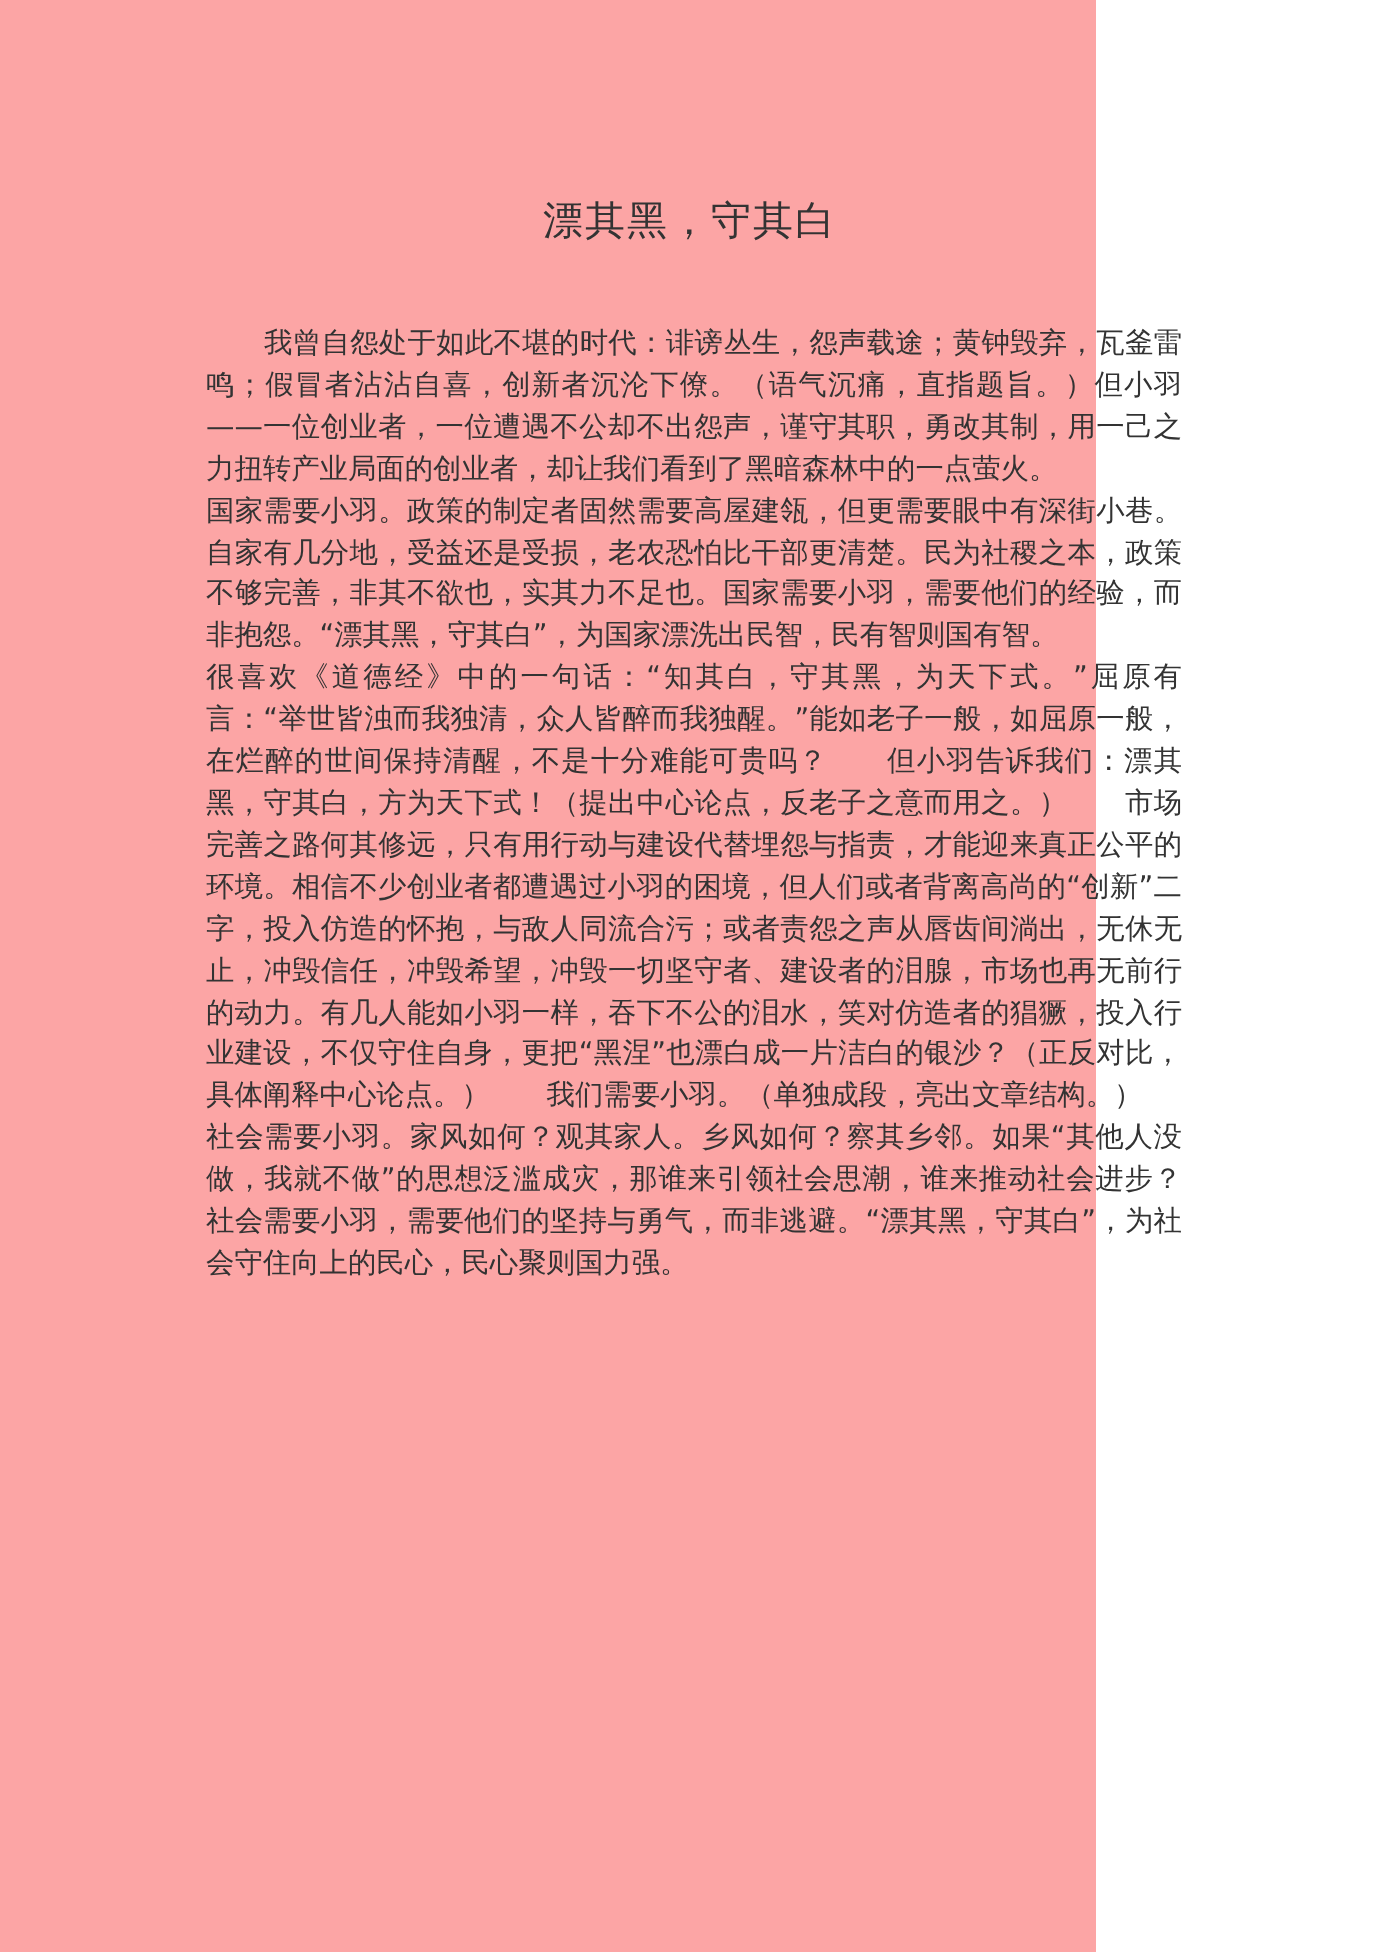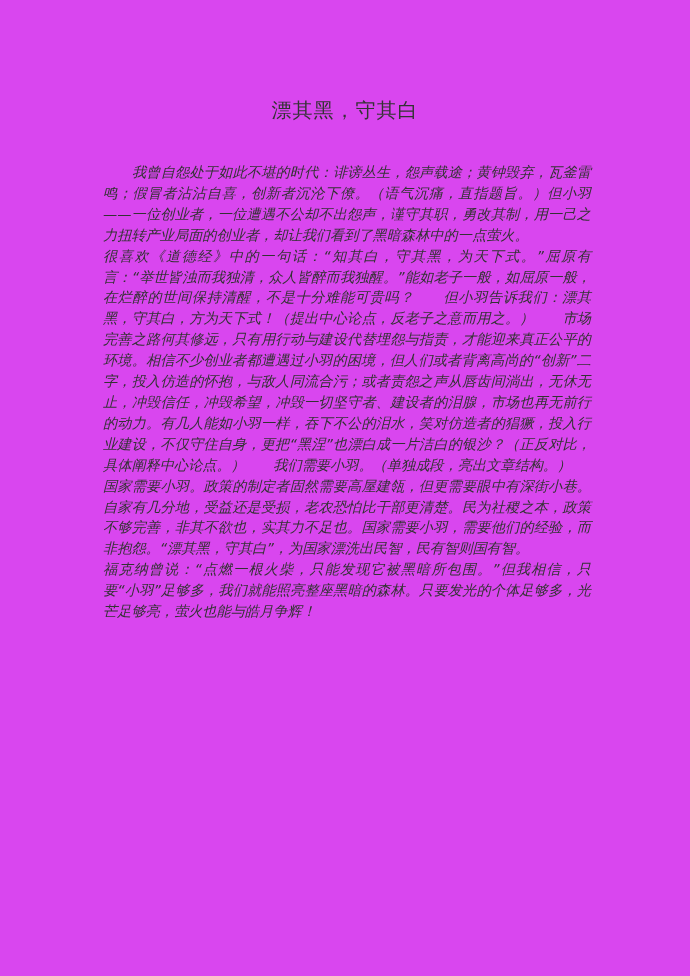--- a/index.html
+++ b/index.html
@@ -1,40 +1,39 @@
 <!DOCTYPE html>
 <html><head>
 <meta charset="utf-8">
 <style>
   html, body { margin: 0; padding: 0; background: #ffffff; }
   body { width: 690px; height: 976px; position: relative; overflow: hidden; }
   .page {
-    position: absolute; left: 0; top: 0; width: 690px; height: 976px; background: #d946ef;
+    position: absolute; left: 0; top: 0; width: 548px; height: 976px; background: #fca5a5;
   }
   .title {
     position: absolute; left: 0; top: 97px; width: 690px; text-align: center;
     font-family: "DejaVu Sans", sans-serif; font-size: 20px; color: #333333; letter-spacing: 1px;
   }
   .body {
     position: absolute; left: 103px; top: 162px; width: 488px;
     font-family: "DejaVu Sans", sans-serif; font-size: 14.2px; line-height: 20.9px; color: #333333;
     text-align: justify;
-    font-style: italic;
   }
   .body p { margin: 0; }
   .indent { text-indent: 29px; }
   .gap { height: 21px; }
   .gap2 { height: 21px; }
 </style>
 </head>
 <body>
 
 <div class="page">
   <div class="title">漂其黑，守其白</div>
   <div class="body">
     <p class="indent">我曾自怨处于如此不堪的时代：诽谤丛生，怨声载途；黄钟毁弃，瓦釜雷鸣；假冒者沾沾自喜，创新者沉沦下僚。（语气沉痛，直指题旨。）但小羽——一位创业者，一位遭遇不公却不出怨声，谨守其职，勇改其制，用一己之力扭转产业局面的创业者，却让我们看到了黑暗森林中的一点萤火。</p>
+    <p>国家需要小羽。政策的制定者固然需要高屋建瓴，但更需要眼中有深街小巷。自家有几分地，受益还是受损，老农恐怕比干部更清楚。民为社稷之本，政策不够完善，非其不欲也，实其力不足也。国家需要小羽，需要他们的经验，而非抱怨。“漂其黑，守其白”，为国家漂洗出民智，民有智则国有智。</p>
     <p>很喜欢《道德经》中的一句话：“知其白，守其黑，为天下式。”屈原有言：“举世皆浊而我独清，众人皆醉而我独醒。”能如老子一般，如屈原一般，在烂醉的世间保持清醒，不是十分难能可贵吗？　　但小羽告诉我们：漂其黑，守其白，方为天下式！（提出中心论点，反老子之意而用之。）　　市场完善之路何其修远，只有用行动与建设代替埋怨与指责，才能迎来真正公平的环境。相信不少创业者都遭遇过小羽的困境，但人们或者背离高尚的“创新”二字，投入仿造的怀抱，与敌人同流合污；或者责怨之声从唇齿间淌出，无休无止，冲毁信任，冲毁希望，冲毁一切坚守者、建设者的泪腺，市场也再无前行的动力。有几人能如小羽一样，吞下不公的泪水，笑对仿造者的猖獗，投入行业建设，不仅守住自身，更把“黑涅”也漂白成一片洁白的银沙？（正反对比，具体阐释中心论点。）　　我们需要小羽。（单独成段，亮出文章结构。）</p>
-    <p>国家需要小羽。政策的制定者固然需要高屋建瓴，但更需要眼中有深街小巷。自家有几分地，受益还是受损，老农恐怕比干部更清楚。民为社稷之本，政策不够完善，非其不欲也，实其力不足也。国家需要小羽，需要他们的经验，而非抱怨。“漂其黑，守其白”，为国家漂洗出民智，民有智则国有智。</p>
-    <p>福克纳曾说：“点燃一根火柴，只能发现它被黑暗所包围。”但我相信，只要“小羽”足够多，我们就能照亮整座黑暗的森林。只要发光的个体足够多，光芒足够亮，萤火也能与皓月争辉！</p>
+    <p>社会需要小羽。家风如何？观其家人。乡风如何？察其乡邻。如果“其他人没做，我就不做”的思想泛滥成灾，那谁来引领社会思潮，谁来推动社会进步？社会需要小羽，需要他们的坚持与勇气，而非逃避。“漂其黑，守其白”，为社会守住向上的民心，民心聚则国力强。</p>
     <div class="gap"></div>
     <div class="gap2"></div>
   </div>
 </div>
 
 </body></html>

